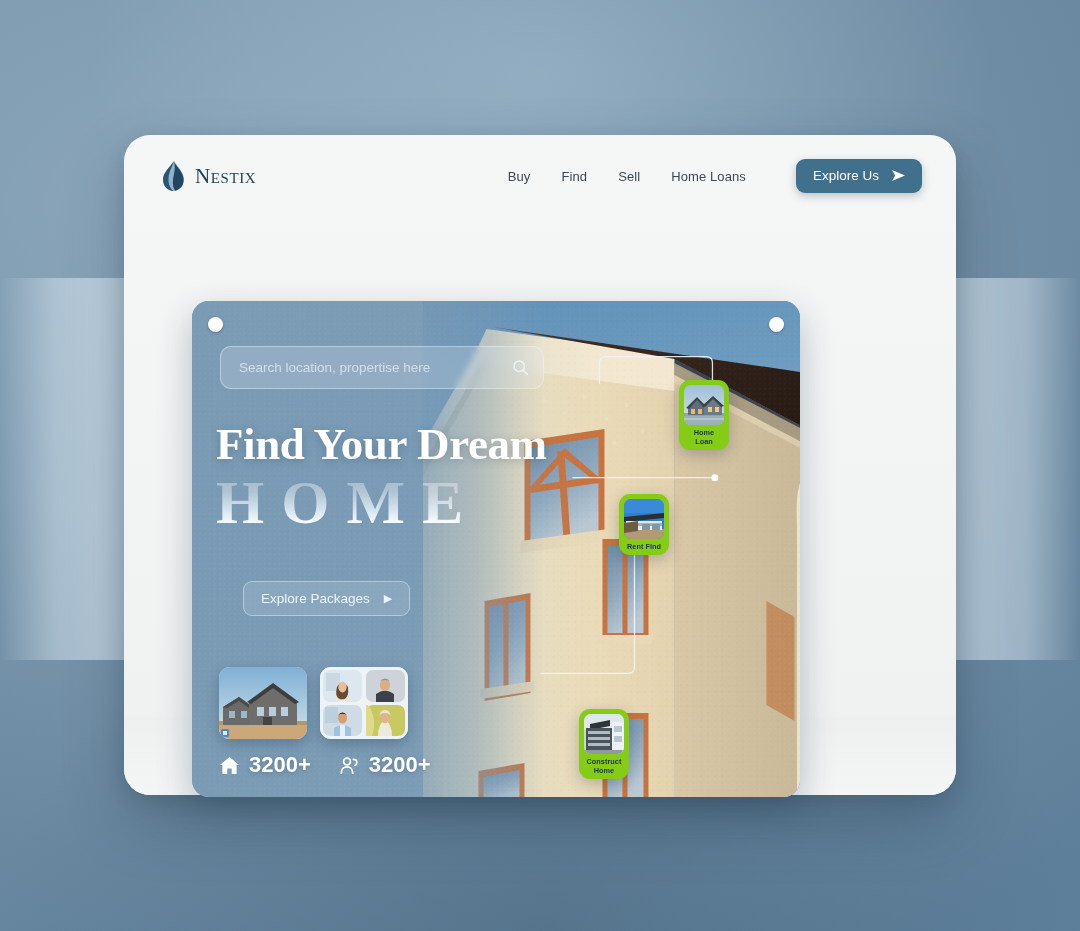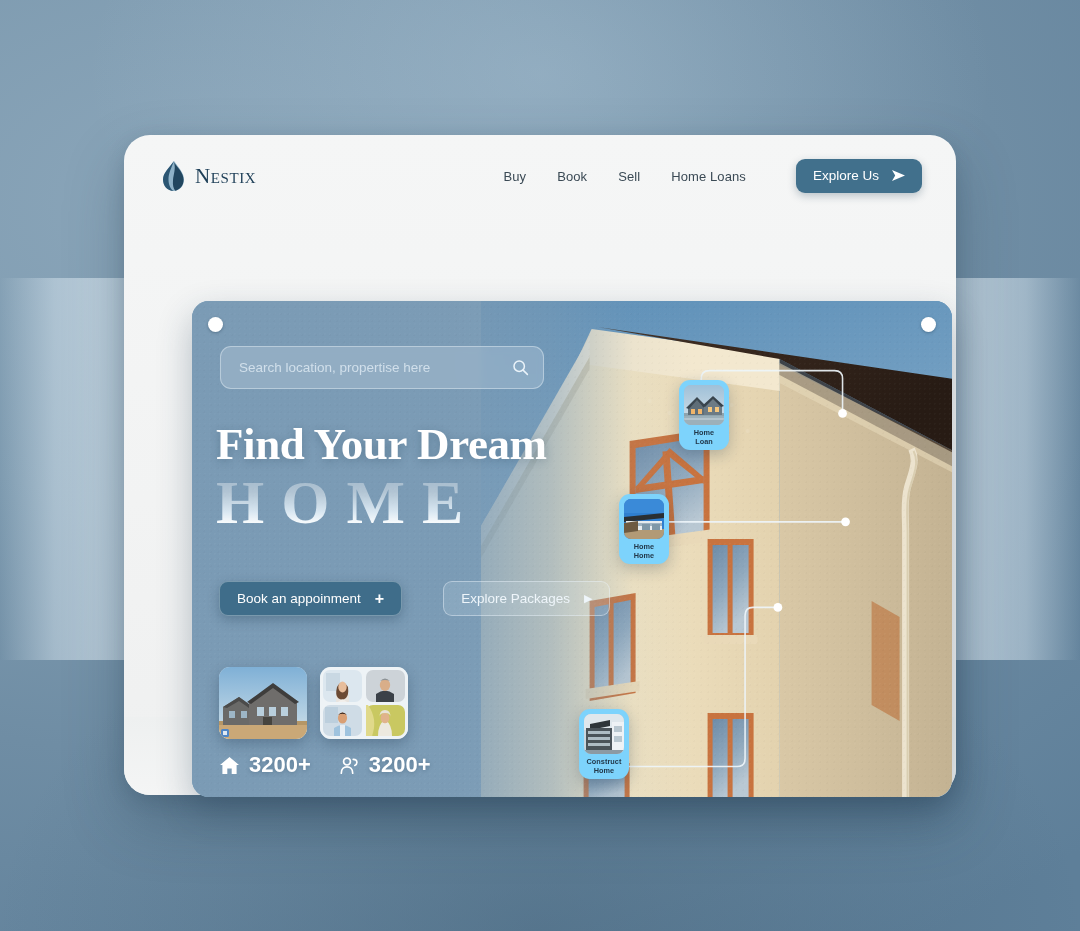--- a/index.html
+++ b/index.html
@@ -92,21 +92,21 @@
     cursor: pointer;
     box-shadow: 0 3px 8px rgba(30,60,82,0.28);
     white-space: nowrap;
   }
   #contact-arrow { width: 17px; height: 13px; display: block; }
 
   
   #hero {
     position: absolute;
     left: 34px; top: 83px;
-    width: 760px; height: 496px;
+    width: 608px; height: 496px;
     border-radius: 17px;
     overflow: hidden;
     background: #7ea3bd;
     box-shadow: 0 14px 34px rgba(34,60,82,0.30);
     z-index: 5;
   }
   #hero-wrap {
     position: absolute; left: 158px; top: 218px;
     width: 764px; height: 496px;
     z-index: 5;
@@ -264,21 +264,21 @@
     display: flex; align-items: center; gap: 9px;
     color: #ffffff; font-size: 22px; font-weight: bold;
     text-shadow: 0 1px 4px rgba(28,54,76,0.3);
   }
   .stat-icon { width: 21px; height: 21px; display: block; }
 
   
   .feat-card {
     position: absolute;
     width: 50px;
-    background: #7dd3fc;
+    background: #84cc16;
     border-radius: 11px;
     padding: 5px 5px 4px;
     box-shadow: 0 5px 15px rgba(24,48,70,0.26);
     z-index: 13;
     cursor: pointer;
   }
   .feat-img {
     width: 40px; height: 40px;
     border-radius: 7px;
     overflow: hidden;
@@ -326,21 +326,21 @@
         <svg id="brand-mark" viewBox="0 0 26 32">
           <path d="M14 1 C19 8 24 13 24 19.5 C24 26 19.6 31 13.6 31 C7.6 31 3 26 3 19.5 C3 13 9 8 14 1 Z" fill="#8fb2c8"></path>
           <path d="M13.6 31 C7.6 31 3 26 3 19.5 C3 13 9 8 14 1 C11 9 8.5 13 8.5 19.5 C8.5 25 10.6 29 13.6 31 Z" fill="#2b5572"></path>
           <path d="M14 2.5 C16 9 13.5 14 13.0 20 C12.6 25 13.4 28.5 15.2 30.7 C19.9 29.8 23.6 25.4 23.6 19.8 C23.6 13.5 18.8 8.6 14 2.5 Z" fill="#22465f"></path>
         </svg>
         <span id="brand-name">Nestix</span>
       </div>
 
       <nav id="nav">
         <span class="nav-link">Buy</span>
-        <span class="nav-link">Book</span>
+        <span class="nav-link">Find</span>
         <span class="nav-link">Sell</span>
         <span class="nav-link">Home Loans</span>
 
         <button id="contact-btn">
           <span>Explore Us</span>
           <svg id="contact-arrow" viewBox="0 0 17 13">
             <path d="M2 1 L15 6.5 L2 12 L5.2 6.5 Z" fill="#ffffff"></path>
           </svg>
         </button>
       </nav>
@@ -480,24 +480,20 @@
           <line x1="11.1" y1="11.1" x2="15.4" y2="15.4" stroke="#eaf3f9" stroke-width="1.5" stroke-linecap="round"></line>
         </svg>
       </div>
 
       <div id="headline">
         <div id="headline-line1">Find Your Dream</div>
         <div id="headline-line2">HOME</div>
       </div>
 
       <div id="cta-row">
-        <button class="cta" id="cta-primary">
-          <span>Book an appoinment</span>
-          <span class="cta-plus">+</span>
-        </button>
         <button class="cta" id="cta-secondary">
           <span>Explore Packages</span>
           <span class="cta-play">▶</span>
         </button>
       </div>
 
       <div id="stats">
         <div id="stat-cards">
 
           <div class="thumb-card" id="thumb-house">
@@ -621,21 +617,21 @@
             <rect y="0" width="40" height="14" fill="#3a8ad8"></rect>
             <rect y="30" width="40" height="10" fill="#b29a76"></rect>
             <path d="M0 18 L40 14 L40 19 L0 23 Z" fill="#2a2f33"></path>
             <rect x="2" y="22" width="36" height="9" fill="#e6ecef"></rect>
             <rect x="2" y="24" width="36" height="3" fill="#9fb3c1"></rect>
             <path d="M0 24 L14 22 L14 32 L0 34 Z" fill="#6d5a41"></path>
             <rect x="18" y="25" width="8" height="6" fill="#7f98a8"></rect>
             <rect x="28" y="25" width="8" height="6" fill="#7f98a8"></rect>
           </svg>
         </div>
-        <div class="feat-label">Home Home</div>
+        <div class="feat-label">Rent Find</div>
       </div>
 
       <div class="feat-card" id="feat-construct-home">
         <div class="feat-img">
           <svg viewBox="0 0 40 40" preserveAspectRatio="xMidYMid slice">
             <rect width="40" height="40" fill="#c9d6df"></rect>
             <rect width="40" height="16" fill="#dfe7ec"></rect>
             <path d="M6 10 L26 6 L26 12 L6 16 Z" fill="#2e3539"></path>
             <rect x="2" y="14" width="26" height="24" fill="#4a5359"></rect>
             <rect x="4" y="17" width="22" height="3" fill="#aebcc4"></rect>

